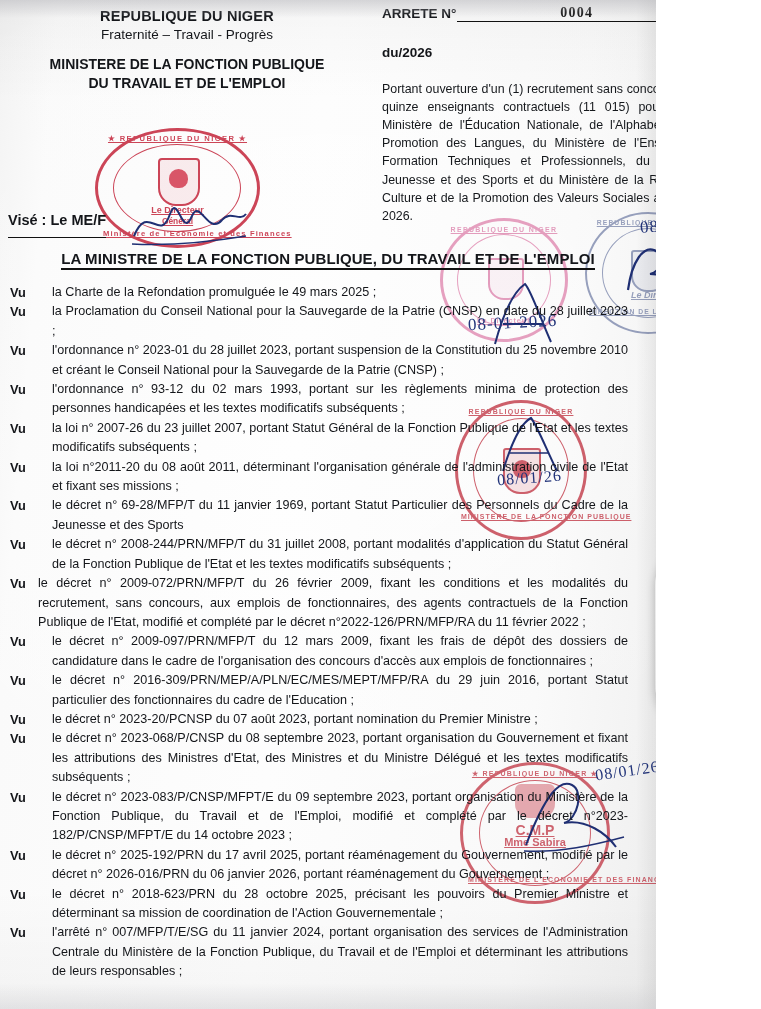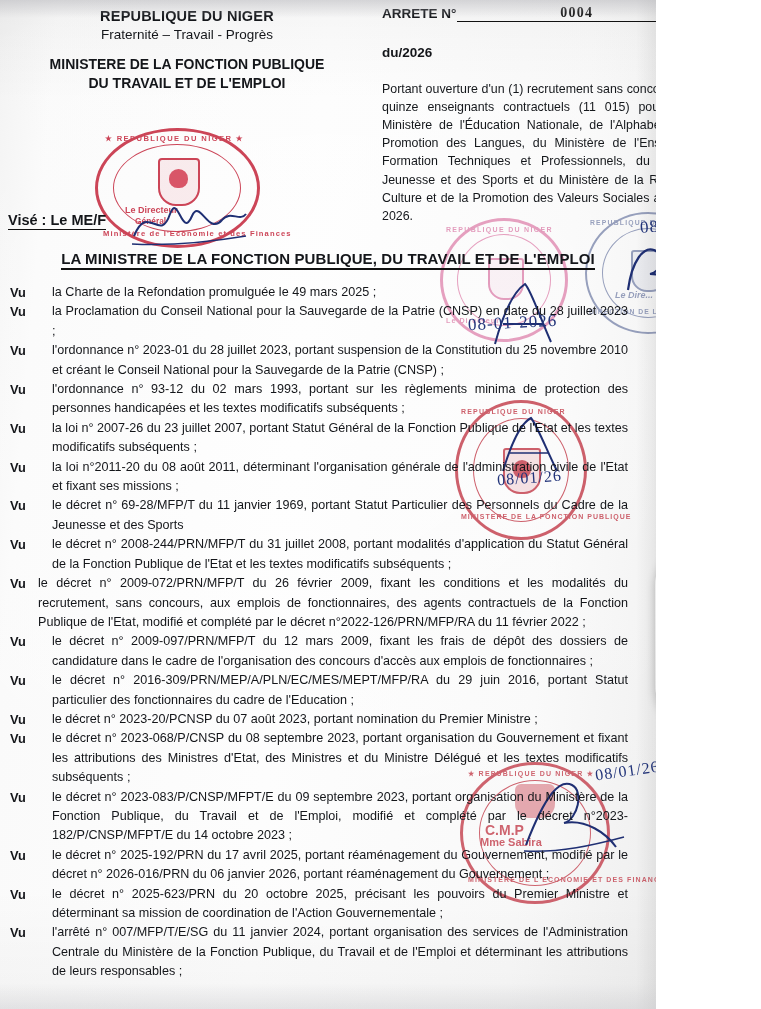--- a/index.html
+++ b/index.html
@@ -122,21 +122,21 @@
   }
 
   
   .vise {
     position: absolute;
     left: 8px;
     top: 212px;
     font-weight: bold;
     font-size: 14.5px;
   }
-  .vise u { text-decoration: none; border-bottom: 1.4px solid #111; padding-bottom: 1px;}
+  .vise u { text-decoration: none; border-bottom: 1.4px solid #111; padding-bottom: 9px;}
 
   
   .doc-title {
     position: absolute;
     top: 250px;
     left: 0;
     right: 0;
     text-align: center;
     font-weight: bold;
     font-size: 15px;
@@ -181,22 +181,23 @@
   .stamp { position: absolute; pointer-events: none; }
   .stamp-ring {
     position: absolute;
     border-radius: 50%;
     box-sizing: border-box;
   }
   .stamp-txt {
     position: absolute;
     font-family: "Liberation Sans", sans-serif;
     font-weight: bold;
-    text-align: left;
+    text-align: center;
     white-space: nowrap;
+    text-decoration: underline;
   }
 
   
   .stamp-red-1 { left: 95px; top: 128px; width: 165px; height: 120px; opacity: 0.92; }
   .stamp-red-1 .o { width:165px; height:120px; border:3px solid #c8364a; border-radius:50%; left:0; top:0;}
   .stamp-red-1 .i { width:128px; height:88px; border:1.6px solid #c8364a; border-radius:50%; left:18px; top:16px;}
   .stamp-red-1 .shield {
     position:absolute; left:63px; top:30px; width:38px; height:44px;
     border:2px solid #c8364a; border-radius: 4px 4px 18px 18px;
     background: rgba(214,72,92,0.10);
@@ -518,21 +519,21 @@
         <div class="vu-item">
           <div class="vu-kw">Vu</div>
           <div class="vu-body">le décret n° 2023-083/P/CNSP/MFPT/E du 09 septembre 2023, portant organisation du Ministère de la Fonction Publique, du Travail et de l'Emploi, modifié et complété par le décret n°2023-182/P/CNSP/MFPT/E du 14 octobre 2023 ;</div>
         </div>
         <div class="vu-item">
           <div class="vu-kw">Vu</div>
           <div class="vu-body">le décret n° 2025-192/PRN du 17 avril 2025, portant réaménagement du Gouvernement, modifié par le décret n° 2026-016/PRN du 06 janvier 2026, portant réaménagement du Gouvernement ;</div>
         </div>
         <div class="vu-item">
           <div class="vu-kw">Vu</div>
-          <div class="vu-body">le décret n° 2025-623/PRN du 20 octobre 2025, précisant les pouvoirs du Premier Ministre et déterminant sa mission de coordination de l'Action Gouvernementale ;</div>
+          <div class="vu-body">le décret n° 2018-623/PRN du 28 octobre 2025, précisant les pouvoirs du Premier Ministre et déterminant sa mission de coordination de l'Action Gouvernementale ;</div>
         </div>
         <div class="vu-item">
           <div class="vu-kw">Vu</div>
           <div class="vu-body">l'arrêté n° 007/MFP/T/E/SG du 11 janvier 2024, portant organisation des services de l'Administration Centrale du Ministère de la Fonction Publique, du Travail et de l'Emploi et déterminant les attributions de leurs responsables ;</div>
         </div>
       </div>
 
   </div>
 
   <div class="float-panel">

